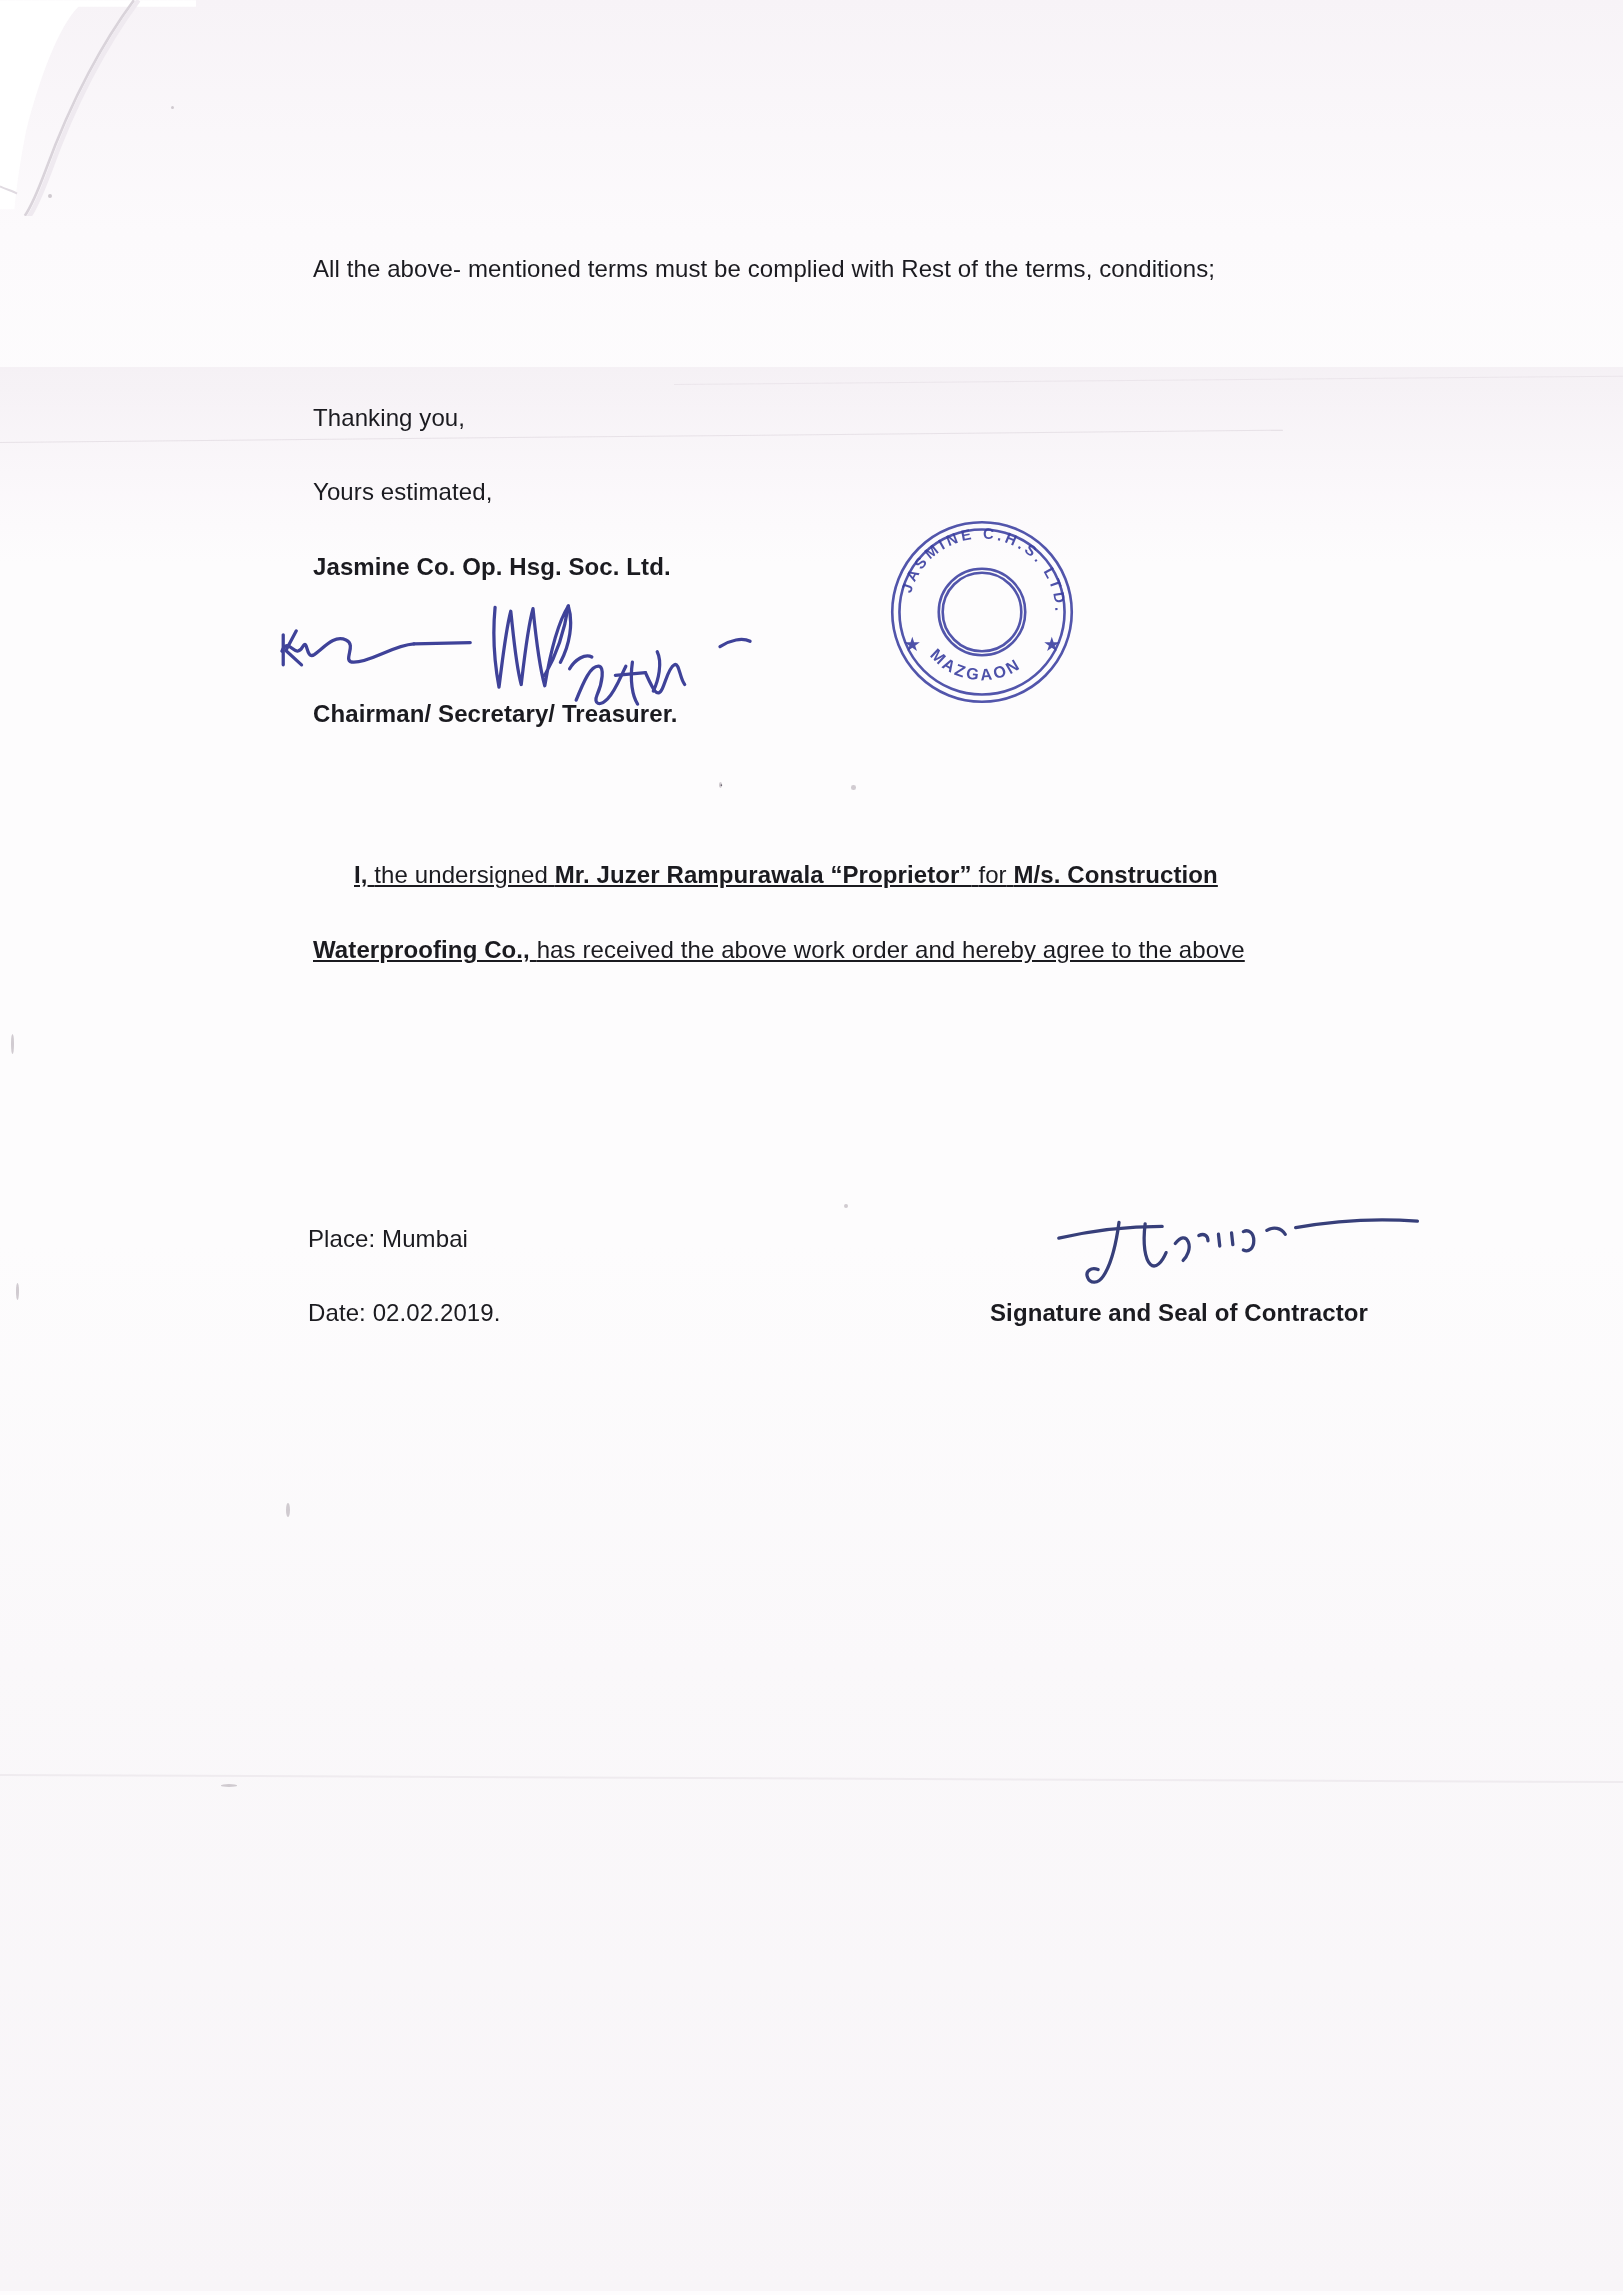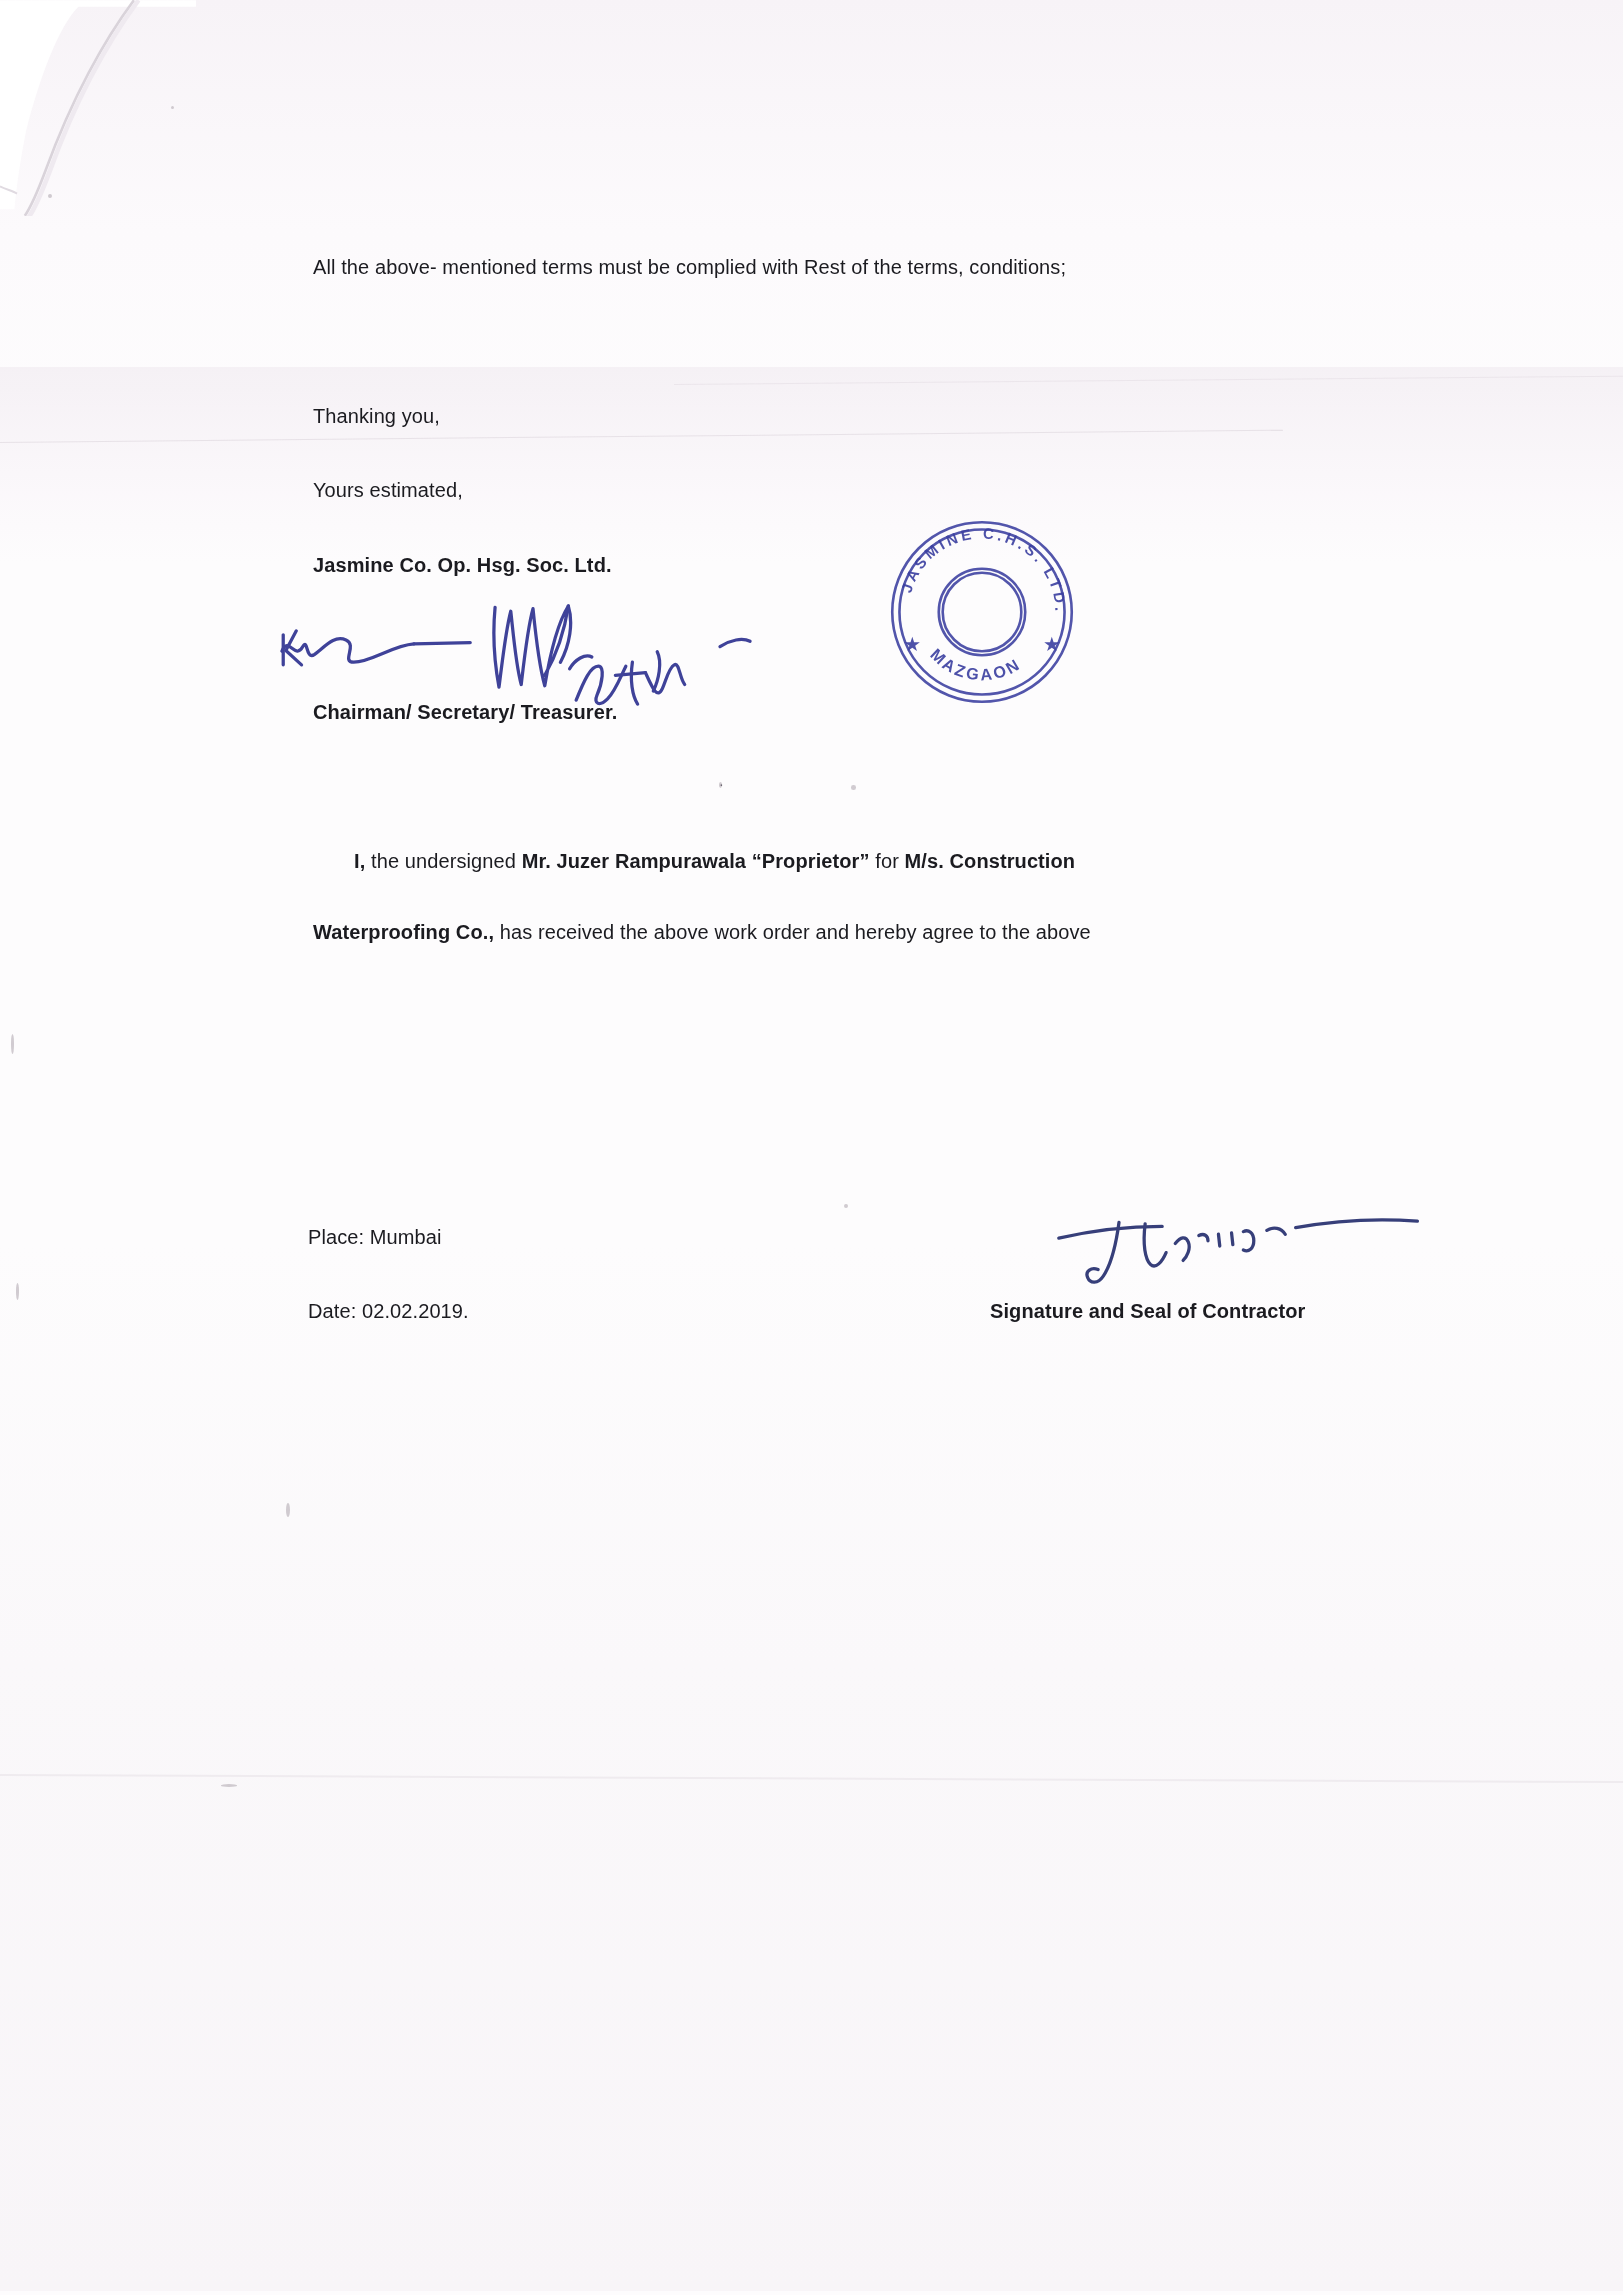--- a/index.html
+++ b/index.html
@@ -78,21 +78,21 @@
     position: absolute;
     background: #bdb7bd;
     border-radius: 50%;
     pointer-events: none;
     opacity: .7;
   }
 
   p.body-text {
     margin: 0;
     color: #1b1b20;
-    font-size: 20px;
+    font-size: 24px;
     line-height: 1.0;
     letter-spacing: 0.1px;
   }
   .para-justify {
     text-align: justify;
     text-align-last: left;
   }
   .b { font-weight: bold; }
   .u { text-decoration: underline; }
 
@@ -106,21 +106,22 @@
   .line-5 { left: 313px; top: 555px; font-weight: bold; }
   .line-6 { left: 313px; top: 702px; font-weight: bold; }
 
   .agree-block {
     position: absolute;
     left: 313px;
     top: 851px;
     width: 1174px;
   }
   .agree-block p {
-    margin: 0 0 51px 0;
+    margin: 12px 0 51px 0;
+    text-decoration: underline;
   }
   .agree-indent { text-indent: 41px; }
 
   .place-line { left: 308px; top: 1227px; }
   .date-line  { left: 308px; top: 1301px; }
   .sig-caption { left: 990px; top: 1301px; font-weight: bold; }
 
   
   .ink { position: absolute; pointer-events: none; }
   .stamp { left: 887px; top: 517px; }

